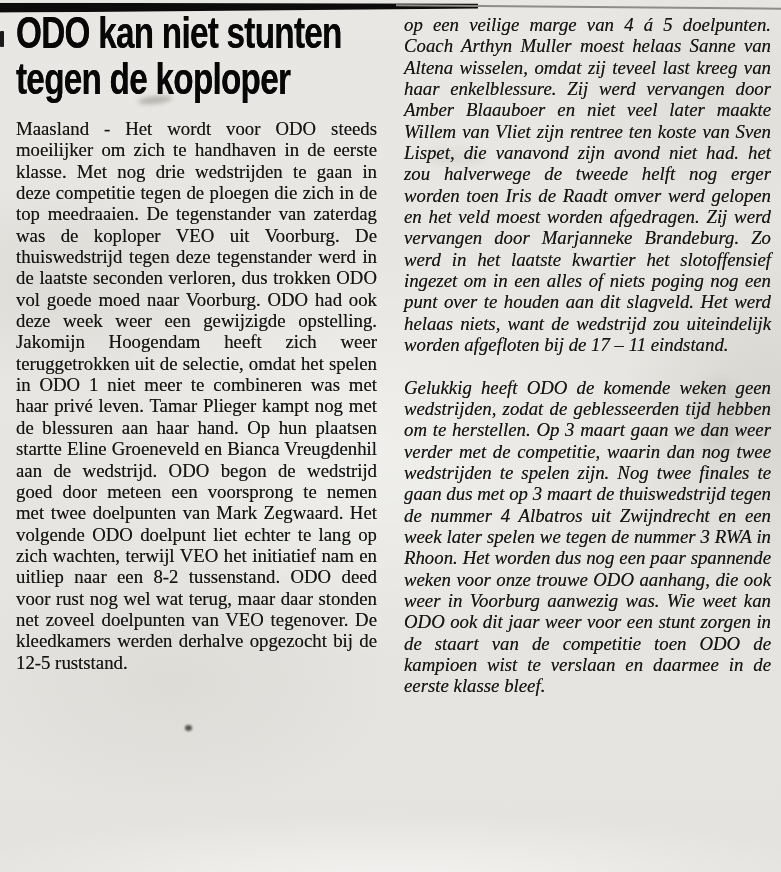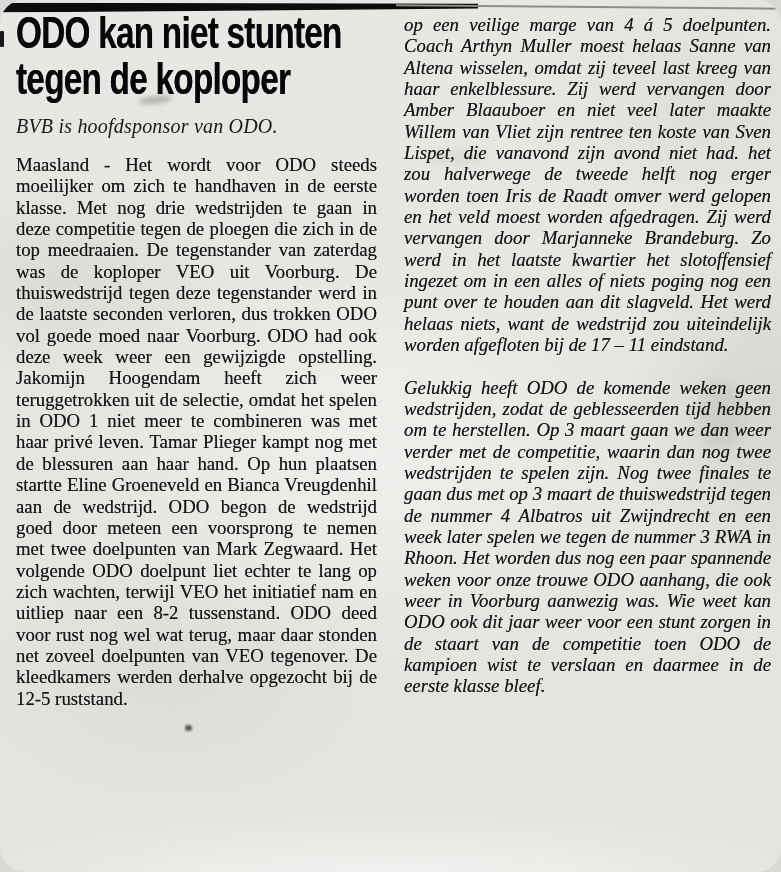--- a/index.html
+++ b/index.html
@@ -16,21 +16,20 @@
     color:#141414;
     background-color:#e7e6e2;
     background-image:
       radial-gradient(ellipse 260px 160px at 8% 32%, rgba(120,120,112,0.10), transparent 65%),
       radial-gradient(ellipse 300px 220px at 92% 12%, rgba(110,110,102,0.08), transparent 60%),
       radial-gradient(ellipse 420px 300px at 48% 52%, rgba(255,255,255,0.38), transparent 70%),
       radial-gradient(ellipse 220px 320px at 98% 47%, rgba(118,118,108,0.14), transparent 65%),
       radial-gradient(ellipse 340px 200px at 22% 78%, rgba(122,122,114,0.08), transparent 65%),
       radial-gradient(ellipse 600px 90px at 50% 101%, rgba(255,255,255,0.55), transparent 75%),
       linear-gradient(#e8e7e3, #e4e3df);
-    border-radius: 24px;
   }
   
   .rule-left{
     position:absolute;left:0;top:2px;width:478px;height:10px;
     background:#0c0c0c;
     clip-path:polygon(0 0, 100% 25%, 100% 72%, 0 100%);
     transform:rotate(-0.15deg);
   }
   .rule-right{
     position:absolute;left:396px;top:6px;width:385px;height:2px;
@@ -108,21 +107,20 @@
   <div class="smudge-1"></div>
   <div class="smudge-2"></div>
   <div class="smudge-3"></div>
   <div class="speck-1"></div>
 
   <div class="col-left">
     <div class="headline">
       <div>ODO kan niet stunten</div>
       <div>tegen de koploper</div>
     </div>
-    <div class="subhead">BVB is hoofdsponsor van ODO.</div>
     <div class="body-text">
       <p class="gap-after">Maasland - Het wordt voor ODO steeds moeilijker om zich te handhaven in de eerste klasse. Met nog drie wedstrijden te gaan in deze competitie tegen de ploegen die zich in de top meedraaien. De tegenstander van zaterdag was de koploper VEO uit Voorburg. De thuiswedstrijd tegen deze tegenstander werd in de laatste seconden verloren, dus trokken ODO vol goede moed naar Voorburg. ODO had ook deze week weer een gewijzigde opstelling. Jakomijn Hoogendam heeft zich weer teruggetrokken uit de selectie, omdat het spelen in ODO 1 niet meer te combineren was met haar privé leven. Tamar Plieger kampt nog met de blessuren aan haar hand. Op hun plaatsen startte Eline Groeneveld en Bianca Vreugdenhil aan de wedstrijd. ODO begon de wedstrijd goed door meteen een voorsprong te nemen met twee doelpunten van Mark Zegwaard. Het volgende ODO doelpunt liet echter te lang op zich wachten, terwijl VEO het initiatief nam en uitliep naar een 8-2 tussenstand. ODO deed voor rust nog wel wat terug, maar daar stonden net zoveel doelpunten van VEO tegenover. De kleedkamers werden derhalve opgezocht bij de 12-5 ruststand.</p>
     </div>
   </div>
 
   <div class="col-right">
     <div class="body-text">
       <p class="gap-after">op een veilige marge van 4 á 5 doelpunten. Coach Arthyn Muller moest helaas Sanne van Altena wisselen, omdat zij teveel last kreeg van haar enkelblessure. Zij werd vervangen door Amber Blaauboer en niet veel later maakte Willem van Vliet zijn rentree ten koste van Sven Lispet, die vanavond zijn avond niet had. het zou halverwege de tweede helft nog erger worden toen Iris de Raadt omver werd gelopen en het veld moest worden afgedragen. Zij werd vervangen door Marjanneke Brandeburg. Zo werd in het laatste kwartier het slotoffensief ingezet om in een alles of niets poging nog een punt over te houden aan dit slagveld. Het werd helaas niets, want de wedstrijd zou uiteindelijk worden afgefloten bij de 17 – 11 eindstand.</p>
       <p>Gelukkig heeft ODO de komende weken geen wedstrijden, zodat de geblesseerden tijd hebben om te herstellen. Op 3 maart gaan we dan weer verder met de competitie, waarin dan nog twee wedstrijden te spelen zijn. Nog twee finales te gaan dus met op 3 maart de thuiswedstrijd tegen de nummer 4 Albatros uit Zwijndrecht en een week later spelen we tegen de nummer 3 RWA in Rhoon. Het worden dus nog een paar spannende weken voor onze trouwe ODO aanhang, die ook weer in Voorburg aanwezig was. Wie weet kan ODO ook dit jaar weer voor een stunt zorgen in de staart van de competitie toen ODO de kampioen wist te verslaan en daarmee in de eerste klasse bleef.</p>
     </div>

